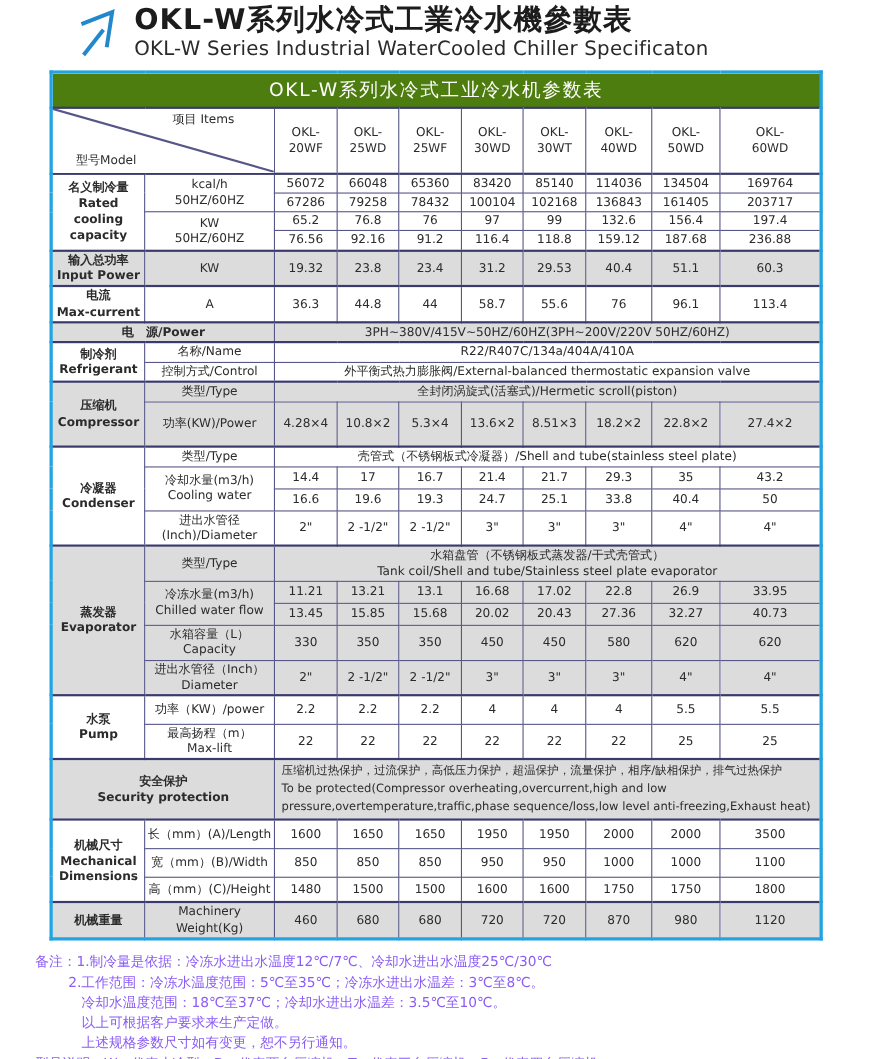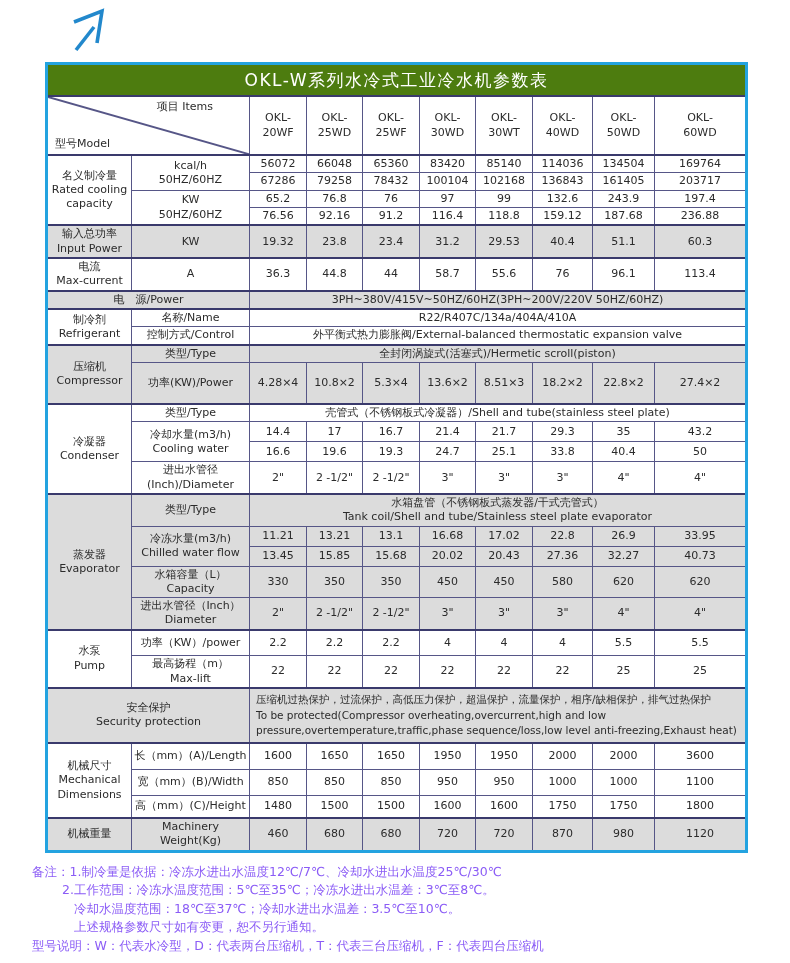--- a/index.html
+++ b/index.html
@@ -18,23 +18,23 @@
   .spec th,.spec td{border:1px solid #565687;font-weight:normal;text-align:center;
                     vertical-align:middle;font-size:11px;line-height:1.3;padding:1px 2px;
                     white-space:pre-line;overflow:hidden;}
   tr.sec > th, tr.sec > td{border-top:2px solid #3a3a6c;}
   tr.gray > th, tr.gray > td{background:#dcdcdc;}
   tr.titlebar th{background:#4d7c0f;border-color:#23a3e0;color:#fff;
                  font-size:17px;letter-spacing:1.5px;height:28px;font-weight:500;}
   tr.modelrow th{height:30px;background:#fff;}
   th.corner{position:relative;background:#dcdcdc;padding:0;}
   .corner svg{position:absolute;left:0;top:0;width:100%;height:100%;}
-  .c-model{position:absolute;left:7px;bottom:3px;font-size:11px;}
+  .c-model{position:absolute;left:21px;bottom:3px;font-size:11px;}
   .c-items{position:absolute;right:36px;top:3px;font-size:11px;}
-  th.lbl,th.lbl2{font-size:11px;}
+  th.lbl,th.lbl2{font-size:11px;font-weight:bold;}
   td.wide{font-size:11px;}
   td.longtext{text-align:left;font-size:10.5px;line-height:1.5;padding:3px 6px;}
   
   tr.h17{height:17px;} tr.h18{height:18px;} tr.h20{height:20px;}
   tr.h23{height:23px;} tr.h26{height:26px;} tr.h27{height:41px;}
   tr.h30{height:30px;} tr.h32{height:32px;} tr.h48{height:48px;}
 
   
   .notes{margin:10px 14px 0 32px;font-size:12.5px;line-height:1.48;color:#8b5cf6;}
   .notes p{margin:0;}
@@ -44,20 +44,24 @@
 </head>
 <body>
 
 <div class="page">
 
   <div class="hdr">
     <svg class="logo" viewBox="0 0 44 48">
       <path d="M4 16 L32 5 L27 37" fill="none" stroke="#2288cc" stroke-width="3.6"></path>
       <path d="M6 44 L24 21" fill="none" stroke="#2288cc" stroke-width="3.6"></path>
     </svg>
+    <div class="hdr-text">
+      <div class="title-cn">OKL-W系列水冷式工業冷水機參數表</div>
+      <div class="title-en">OKL-W Series Industrial WaterCooled Chiller Specificaton</div>
+    </div>
   </div>
 
   <table class="spec">
     <colgroup>
       <col style="width:85px">
         <col style="width:118px">
       <col style="width:57px">
         <col style="width:56px">
         <col style="width:57px">
       <col style="width:56px">
@@ -125,21 +129,21 @@
         </tr>
       <tr class="h17">
         <th class="item" rowspan="2">KW
 50HZ/60HZ</th>
       <td>65.2</td>
           <td>76.8</td>
           <td>76</td>
           <td>97</td>
           <td>99</td>
           <td>132.6</td>
-          <td>243.9</td>
+          <td>156.4</td>
           <td>197.4</td>
         </tr>
       <tr class="h17">
           <td>76.56</td>
           <td>92.16</td>
           <td>91.2</td>
           <td>116.4</td>
           <td>118.8</td>
           <td>159.12</td>
           <td>187.68</td>
@@ -341,21 +345,21 @@
 Mechanical
 Dimensions</th>
         <th class="item">长（mm）(A)/Length</th>
       <td>1600</td>
           <td>1650</td>
           <td>1650</td>
           <td>1950</td>
           <td>1950</td>
           <td>2000</td>
           <td>2000</td>
-          <td>3600</td>
+          <td>3500</td>
         </tr>
       <tr class="h26">
         <th class="item">宽（mm）(B)/Width</th>
       <td>850</td>
           <td>850</td>
           <td>850</td>
           <td>950</td>
           <td>950</td>
           <td>1000</td>
           <td>1000</td>
@@ -385,17 +389,18 @@
           <td>980</td>
           <td>1120</td>
         </tr>
     </tbody>
   </table>
 
   <div class="notes">
     <p>备注：1.制冷量是依据：冷冻水进出水温度12℃/7℃、冷却水进出水温度25℃/30℃</p>
     <p class="ind1">2.工作范围：冷冻水温度范围：5℃至35℃；冷冻水进出水温差：3℃至8℃。</p>
     <p class="ind2">冷却水温度范围：18℃至37℃；冷却水进出水温差：3.5℃至10℃。</p>
+    <p class="ind2">以上可根据客户要求来生产定做。</p>
     <p class="ind2">上述规格参数尺寸如有变更，恕不另行通知。</p>
     <p>型号说明：W：代表水冷型，D：代表两台压缩机，T：代表三台压缩机，F：代表四台压缩机</p>
   </div>
 
 </div>
 
 </body></html>

